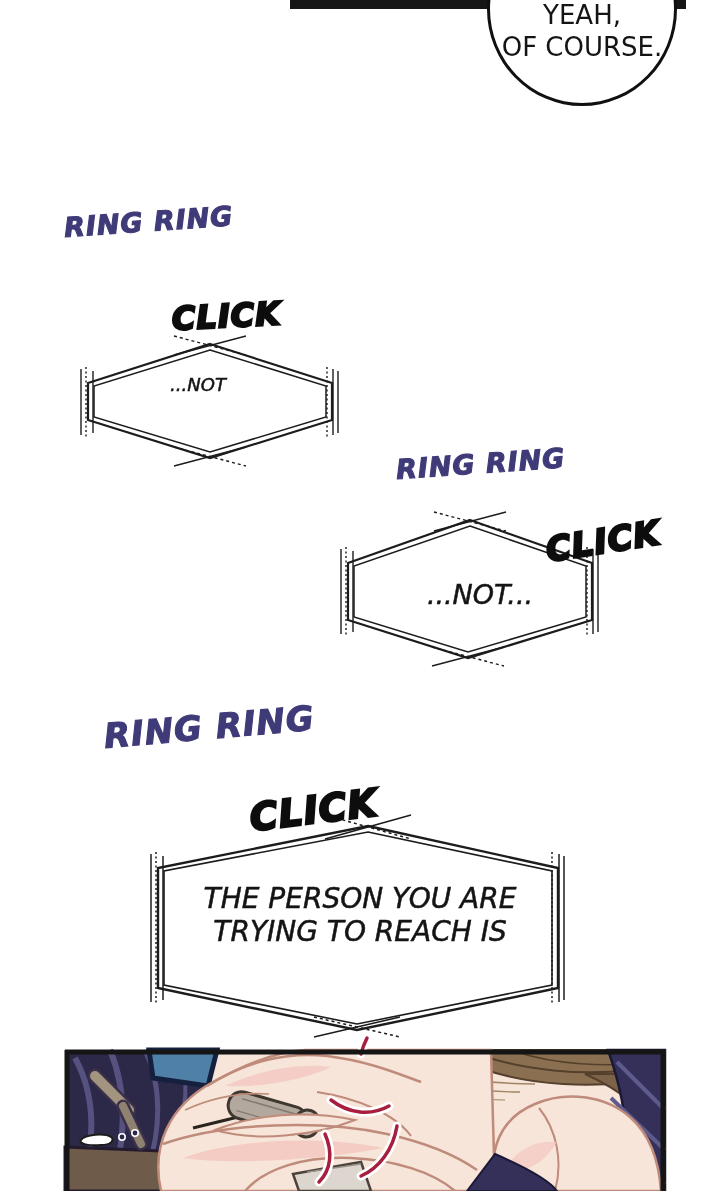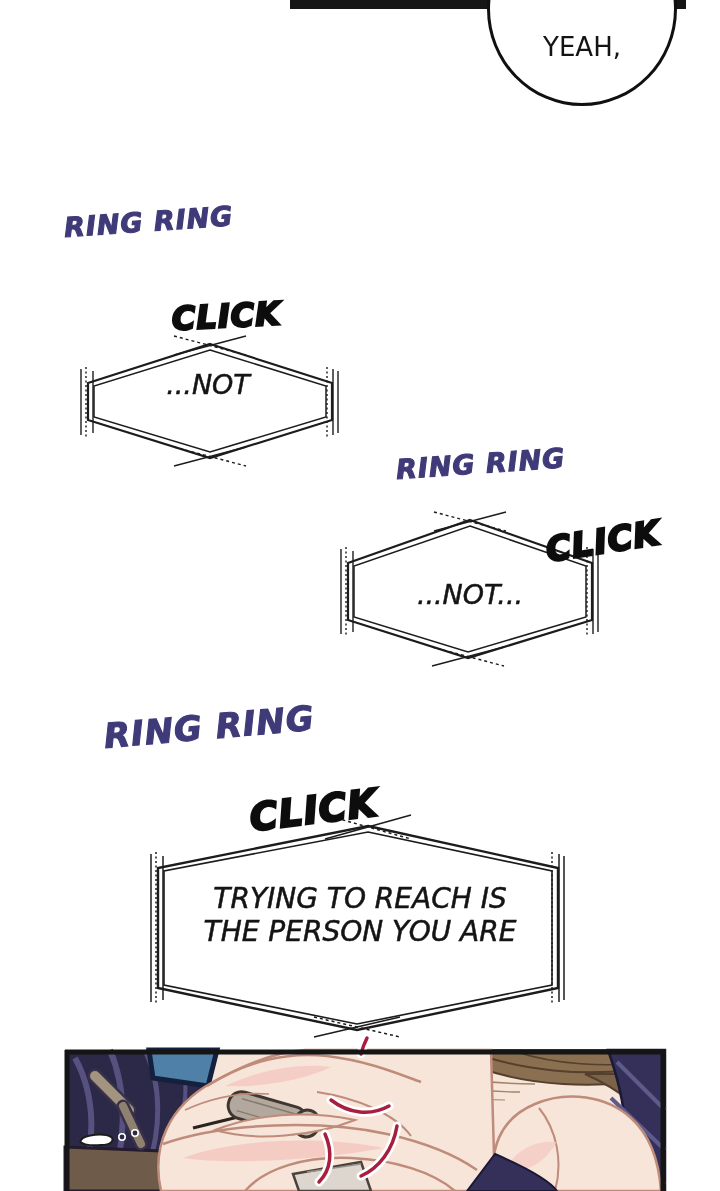--- a/index.html
+++ b/index.html
@@ -35,35 +35,36 @@
   #click3{left:250px;top:796px;font-size:38px;transform:rotate(-7deg);}
   
   .hex-svg{position:absolute;overflow:visible;}
   #hex1{left:70px;top:333px;}
   #hex2{left:335px;top:506px;}
   #hex3{left:145px;top:813px;}
   .hex-text{
     position:absolute;font-style:italic;color:#141414;text-align:center;
     -webkit-text-stroke:0.5px #141414;z-index:4;
   }
-  #hex1-text{left:90px;top:369px;width:236px;font-size:27px;line-height:31px;}
-  #hex2-text{left:350px;top:579px;width:240px;font-size:27px;line-height:31px;}
+  #hex1-text{left:80px;top:369px;width:236px;font-size:18px;line-height:31px;}
+  #hex2-text{left:360px;top:579px;width:240px;font-size:27px;line-height:31px;}
   #hex3-text{left:179px;top:882px;width:362px;font-size:28px;line-height:33px;}
   
   #bottom-panel{position:absolute;left:65px;top:1050px;width:600px;height:141px;overflow:visible;}
 </style>
 </head>
 <body>
 
 <div id="page">
 
   <div id="top-bar"></div>
 
   <div id="speech-bubble">
     <div class="bubble-line">YEAH,</div>
+    <div class="bubble-line">OF COURSE.</div>
   </div>
 
   <div id="ring1" class="sfx-ring">RING RING</div>
   <div id="click1" class="sfx-click">CLICK</div>
 
   <svg id="hex1" class="hex-svg" width="285" height="140" viewBox="0 0 285 140">
     <polygon points="140,11 262,50 262,87 140,125 18,87 18,50" fill="#ffffff" stroke="#1c1c1c" stroke-width="2.2"></polygon>
     <polygon points="140,17 256,53 256,84 140,119 24,84 24,53" fill="none" stroke="#1c1c1c" stroke-width="1.5"></polygon>
     <g stroke="#1c1c1c" stroke-width="1.4">
       <line x1="11" y1="36" x2="11" y2="102"></line>
@@ -118,22 +119,22 @@
       <line x1="407" y1="39" x2="407" y2="191" stroke-dasharray="2 2.5"></line>
       <line x1="414" y1="41" x2="414" y2="189"></line>
       <line x1="419" y1="43" x2="419" y2="187"></line>
       <line x1="180" y1="26" x2="266" y2="2"></line>
       <line x1="180" y1="2" x2="266" y2="26" stroke-dasharray="3 3"></line>
       <line x1="169" y1="204" x2="255" y2="224" stroke-dasharray="3 3"></line>
       <line x1="169" y1="224" x2="255" y2="204"></line>
     </g>
   </svg>
   <div id="hex3-text" class="hex-text">
+    <div>THE PERSON YOU ARE</div>
     <div>TRYING TO REACH IS</div>
-    <div>THE PERSON YOU ARE</div>
   </div>
 
   <svg id="bottom-panel" width="600" height="141" viewBox="0 0 600 141">
     <rect x="0" y="0" width="600" height="141" fill="#f8e5da"></rect>
 
     <g>
       <path d="M0,0 L152,0 C142,38 122,85 117,141 L0,141 Z" fill="#2c2847"></path>
       <path d="M10,8 C32,48 30,98 15,138" fill="none" stroke="#575180" stroke-width="6"></path>
       <path d="M45,0 C64,45 60,100 44,141" fill="none" stroke="#575180" stroke-width="6"></path>
       <path d="M80,0 C98,38 95,82 83,118" fill="none" stroke="#575180" stroke-width="5"></path>

